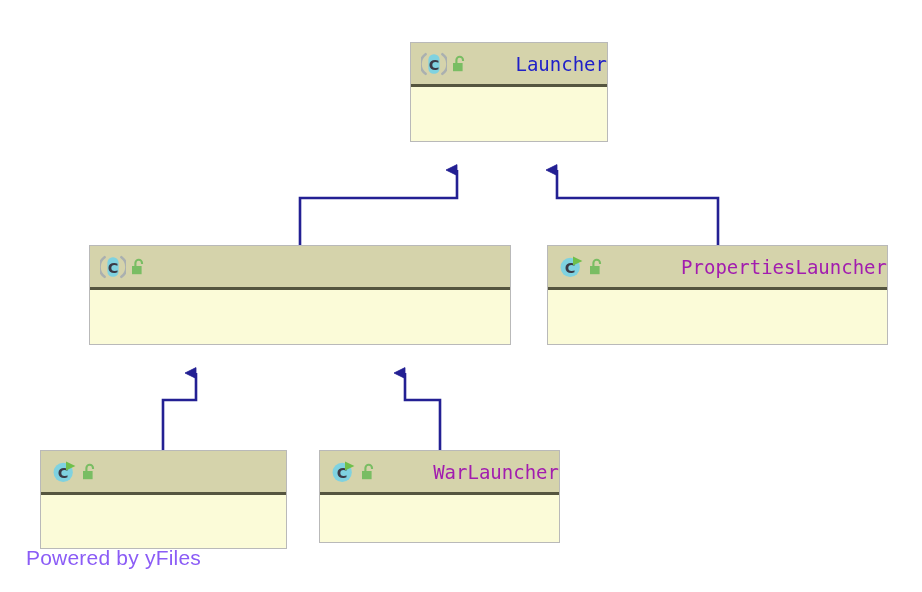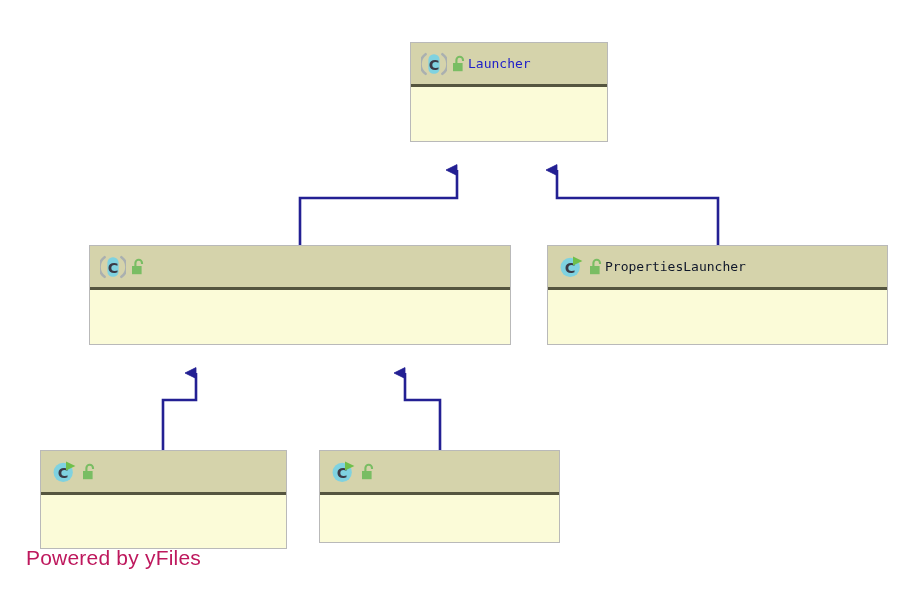--- a/index.html
+++ b/index.html
@@ -47,48 +47,48 @@
     align-items: center;
     padding-left: 10px;
     overflow: hidden;
   }
   .uml-node .node-body {
     box-sizing: border-box;
     background: #fbfbd8;
   }
   .node-title {
     font-family: "DejaVu Sans Mono", monospace;
-    font-size: 13px;
+    font-size: 19px;
     letter-spacing: 0px;
     white-space: nowrap;
     flex: 1 1 auto;
-    text-align: left;
-    padding-right: 12px;
+    text-align: right;
+    padding-right: 0;
   }
   .title-blue  { color: #2020c8; }
-  .title-black { color: #0f172a; }
+  .title-black { color: #a21caf; }
 
   
   .icon-group {
     display: flex;
     align-items: center;
     flex: 0 0 auto;
     gap: 4px;
   }
   .class-icon { width: 26px; height: 26px; display: block; }
   .lock-icon  { width: 17px; height: 18px; display: block; }
 
   
   #yfiles-watermark {
     position: absolute;
     left: 26px;
     top: 546px;
     font-family: "Liberation Sans", sans-serif;
     font-size: 21px;
-    color: #be185d;
+    color: #8b5cf6;
     white-space: nowrap;
     letter-spacing: 0.2px;
   }
 </style>
 </head>
 <body>
 
 <div id="diagram-canvas">
 
   <svg id="edge-layer" viewBox="0 0 922 592" width="922" height="592">
@@ -204,19 +204,20 @@
             <path d="M15.0 2.4 L24.4 7.0 L15.0 11.6 Z" fill="#6fbf4a"></path>
           </svg>
         </span>
         <span>
           <svg class="lock-icon" viewBox="0 0 17 18">
             <path d="M5.4 8.2 L5.4 5.0 A 3.3 3.3 0 0 1 12.0 5.0 L12.0 6.0" fill="none" stroke="#79bd63" stroke-width="2.1"></path>
             <rect x="2.0" y="8.0" width="9.6" height="8.2" fill="#79bd63"></rect>
           </svg>
         </span>
       </span>
+      <span class="node-title title-black">WarLauncher</span>
     </div>
     <div class="node-body" style="height:46px;"></div>
   </div>
 
   <div id="yfiles-watermark">Powered by yFiles</div>
 
 </div>
 
 </body></html>

